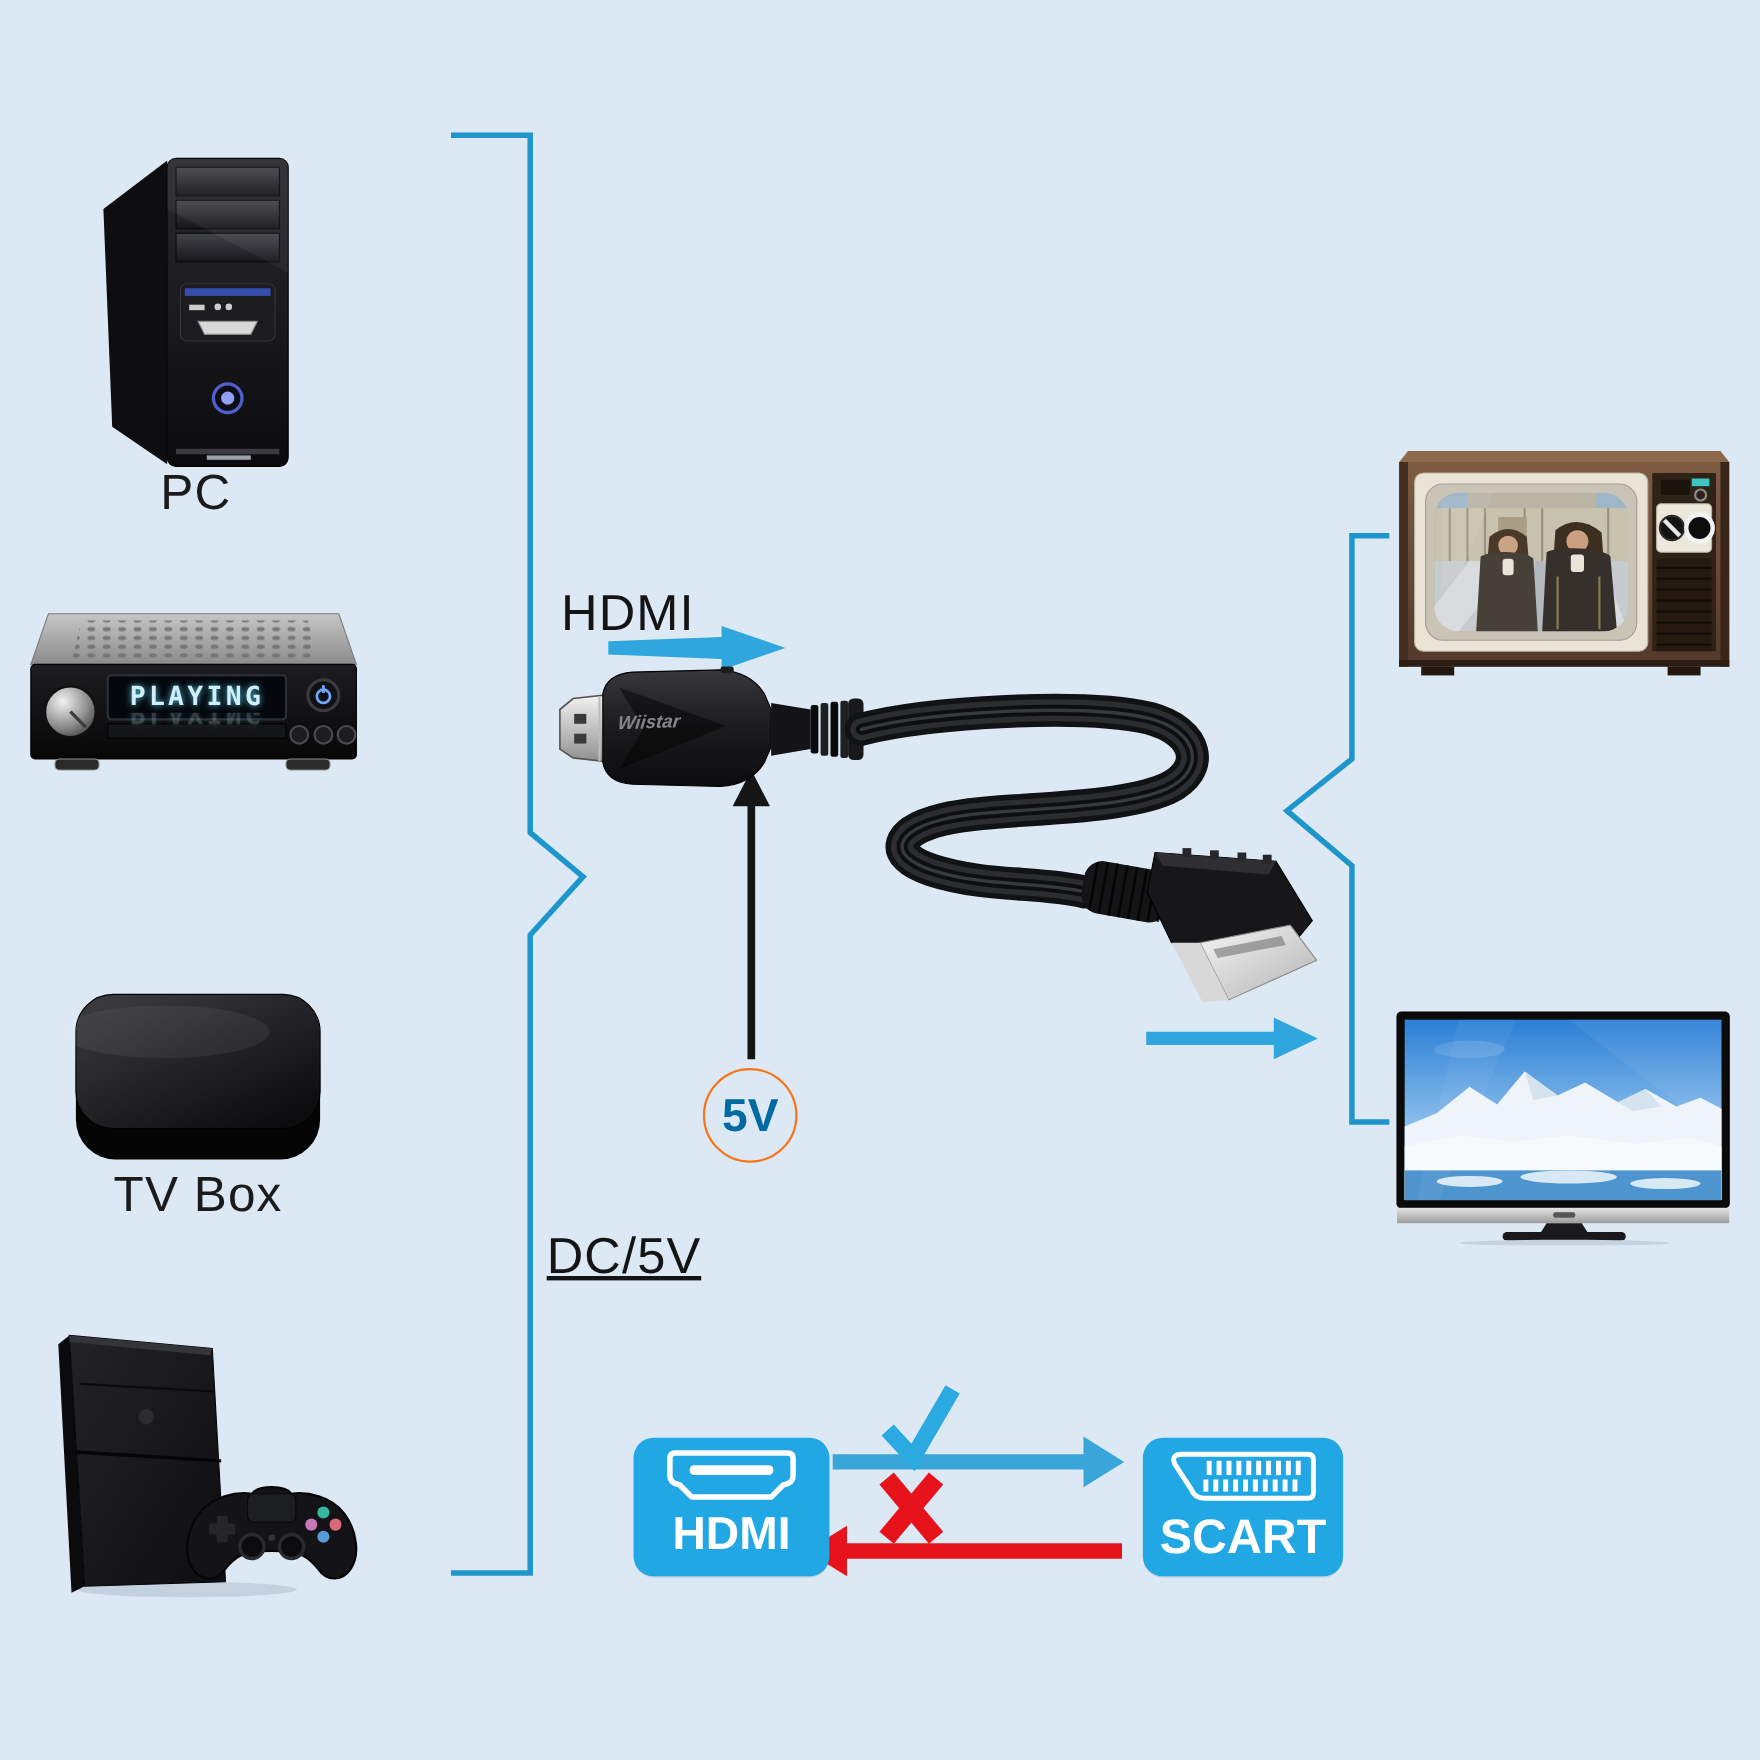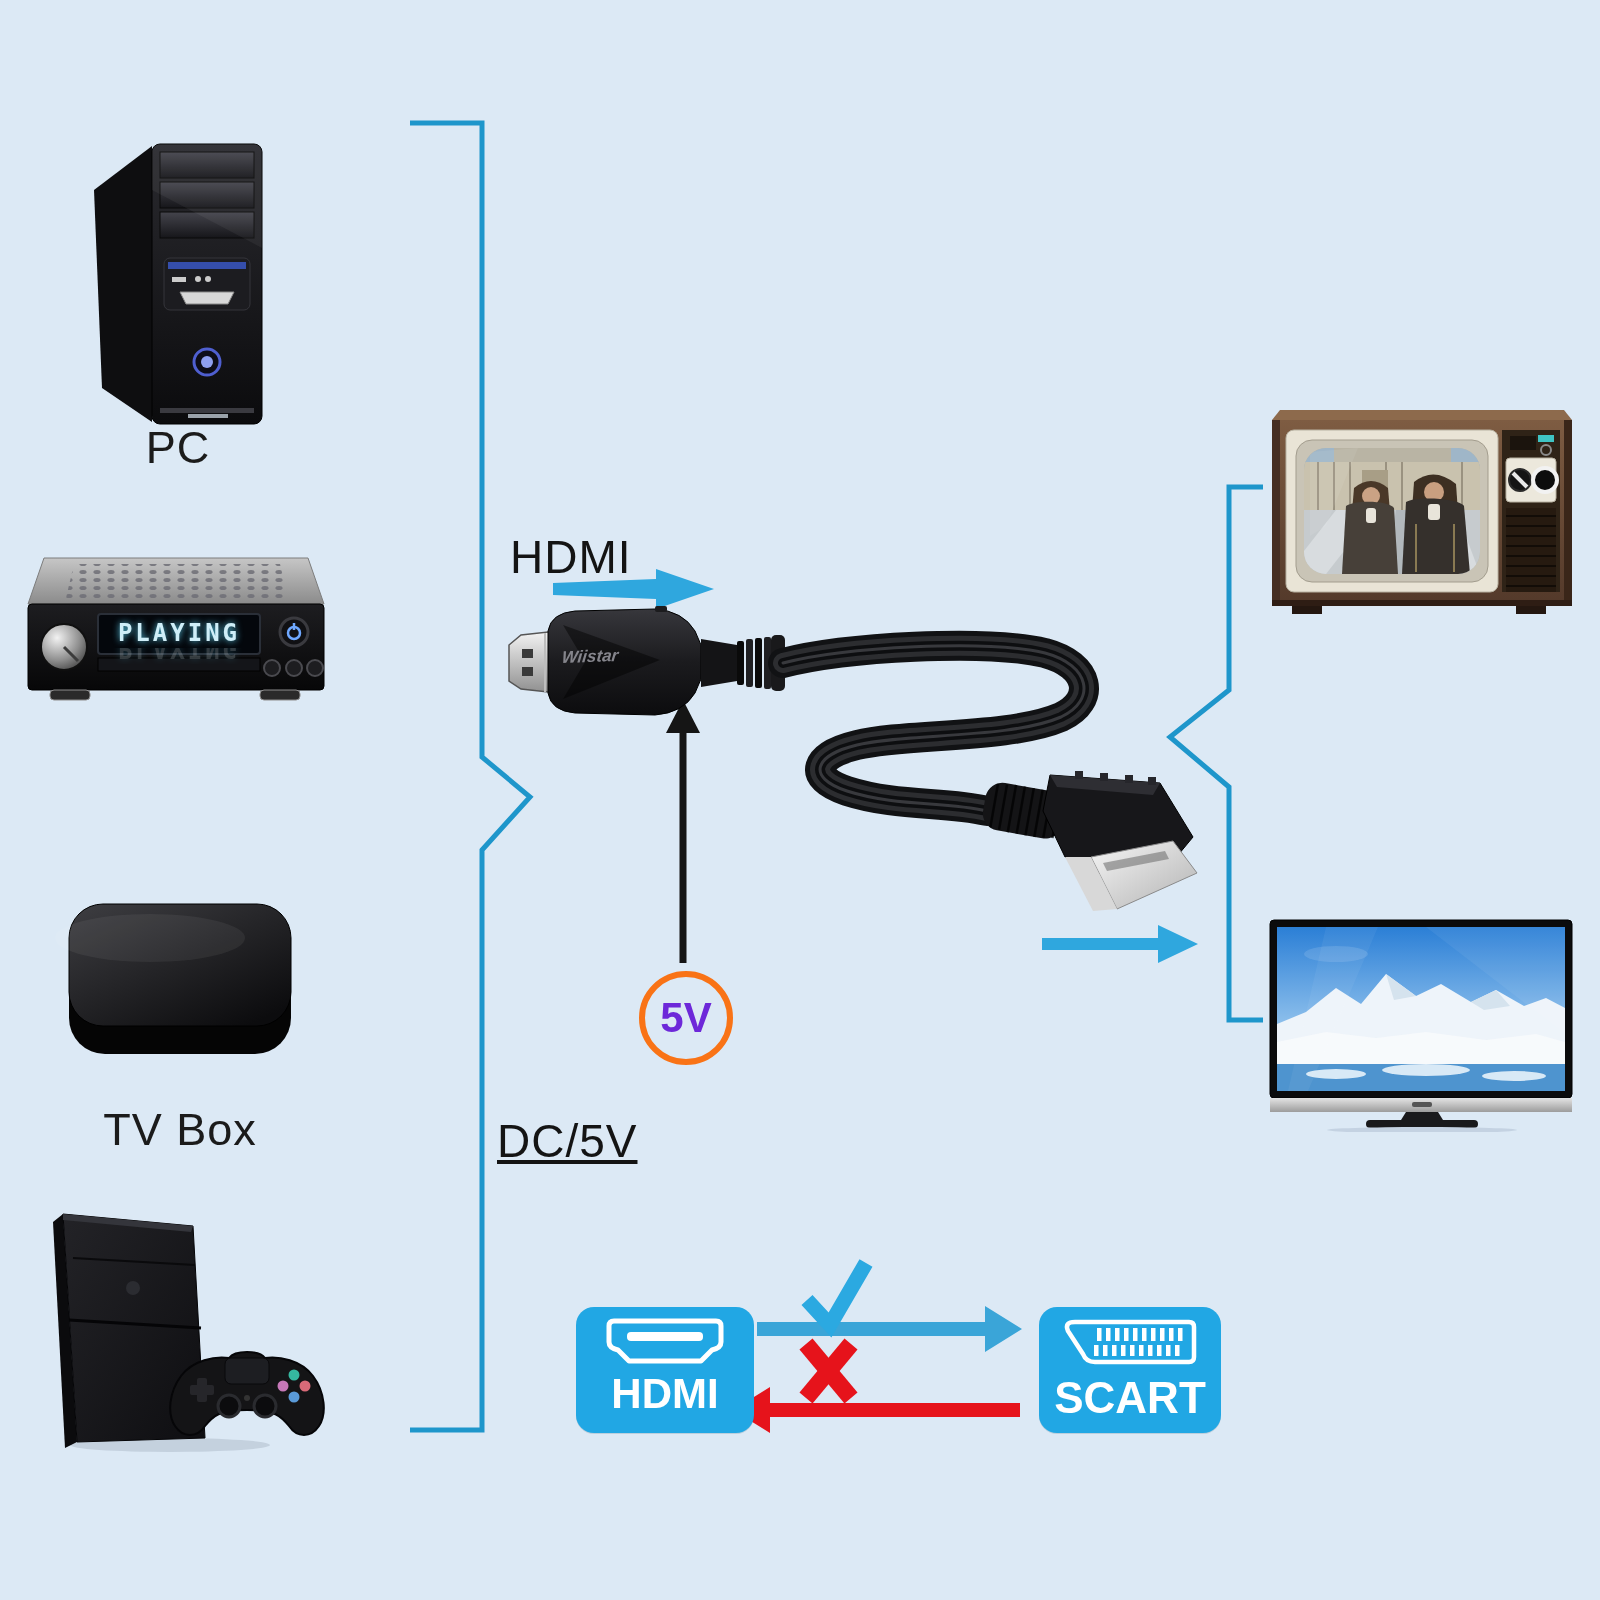--- a/index.html
+++ b/index.html
@@ -1,23 +1,23 @@
 <!DOCTYPE html>
 <html><head>
 <meta charset="utf-8">
 <style>
   html,body{margin:0;padding:0;background:#DCE9F5;}
   #canvas{position:relative;width:1600px;height:1600px;background:#DCE9F5;overflow:hidden;
           font-family:"Liberation Sans",sans-serif;color:#1b1b1b;}
   .abs{position:absolute;}
   .dev-label{font-size:45px;font-weight:400;color:#1b1b1b;text-align:center;letter-spacing:1px;}
   .big-label{font-size:46px;font-weight:500;color:#141414;letter-spacing:1px;}
-  .circle-badge{width:82px;height:82px;border:6px solid #f97316;border-radius:50%;
+  .circle-badge{width:82px;height:82px;border:2px solid #f97316;border-radius:50%;
                 display:flex;align-items:center;justify-content:center;
-                font-size:42px;font-weight:700;color:#6d28d9;}
+                font-size:42px;font-weight:700;color:#0369a1;}
   .legend-box{border-radius:18px;background:#21A7E4;display:flex;flex-direction:column;
               align-items:center;justify-content:flex-start;box-shadow:0 1px 0 rgba(0,60,90,.15);}
   .legend-label{color:#fff;font-weight:700;text-align:center;}
   .lcd{font-family:"DejaVu Sans Mono",monospace;font-weight:700;color:#cfeef8;
        letter-spacing:3px;text-align:center;text-shadow:0 0 7px #58c8e8;}
   .lcd-reflect{opacity:.22;transform:scaleY(-1);overflow:hidden;}
   .brand{font-style:italic;font-weight:700;font-size:17px;color:#85858c;
          transform:rotate(-2deg) skewX(-8deg);text-align:center;}
   svg{display:block;}
 </style>
@@ -130,21 +130,21 @@
     <defs>
       <linearGradient id="boxTop" x1="0" y1="0" x2=".8" y2="1">
         <stop offset="0" stop-color="#3e3e42"></stop>
           <stop offset="1" stop-color="#0c0c0e"></stop>
       </linearGradient>
     </defs>
     <rect x="14" y="34" width="222" height="124" rx="36" fill="#050505"></rect>
     <rect x="14" y="8" width="222" height="122" rx="34" fill="url(#boxTop)" stroke="#000"></rect>
     <ellipse cx="95" cy="42" rx="95" ry="24" fill="#ffffff" opacity=".06"></ellipse>
   </svg>
-  <div class="abs dev-label" style="left:55px;top:1104px;width:250px;">TV Box</div>
+  <div class="abs dev-label" style="left:55px;top:1060px;width:250px;">TV Box</div>
 
   <svg class="abs" style="left:45px;top:1200px" width="290" height="260" viewBox="0 0 290 260">
     <defs>
       <linearGradient id="ps4Grad" x1="0" y1="0" x2="1" y2="1">
         <stop offset="0" stop-color="#232327"></stop>
           <stop offset="1" stop-color="#0e0e11"></stop>
       </linearGradient>
     </defs>
     <ellipse cx="125" cy="245" rx="100" ry="7" fill="#b9c6d4" opacity=".7"></ellipse>
     <polygon points="8,22 18,14 32,242 20,248" fill="#0b0b0d"></polygon>

